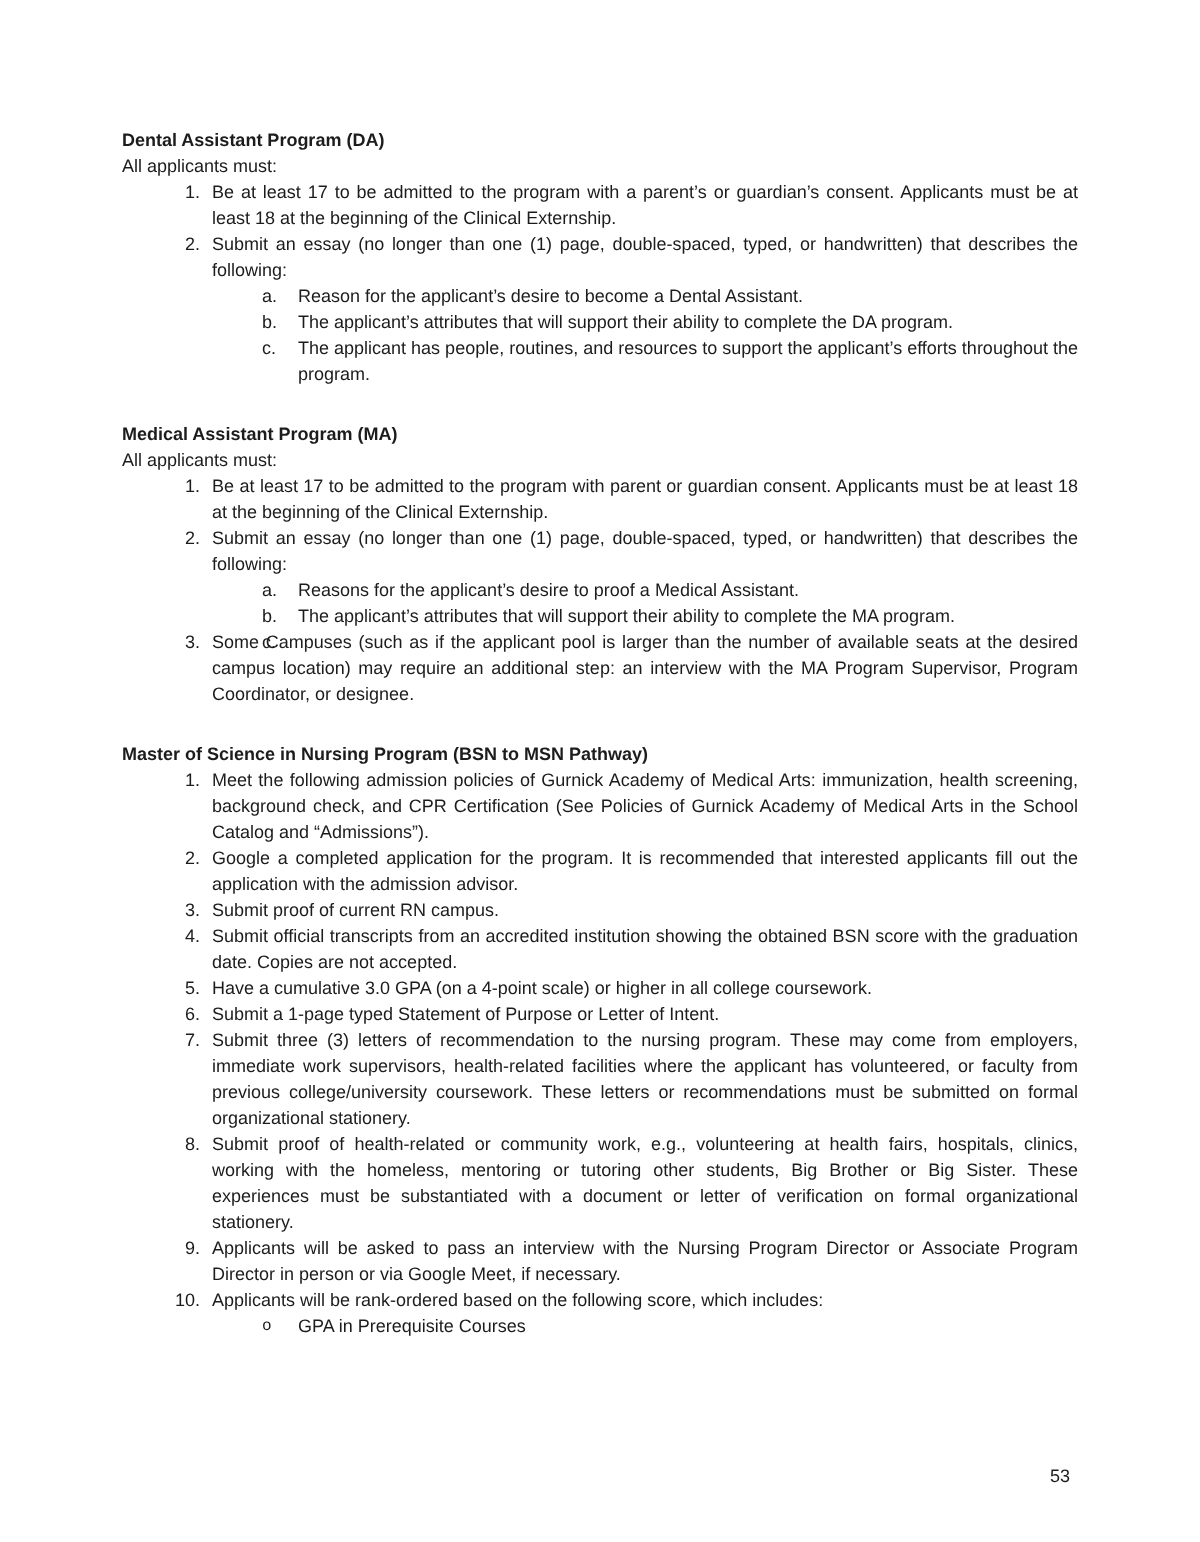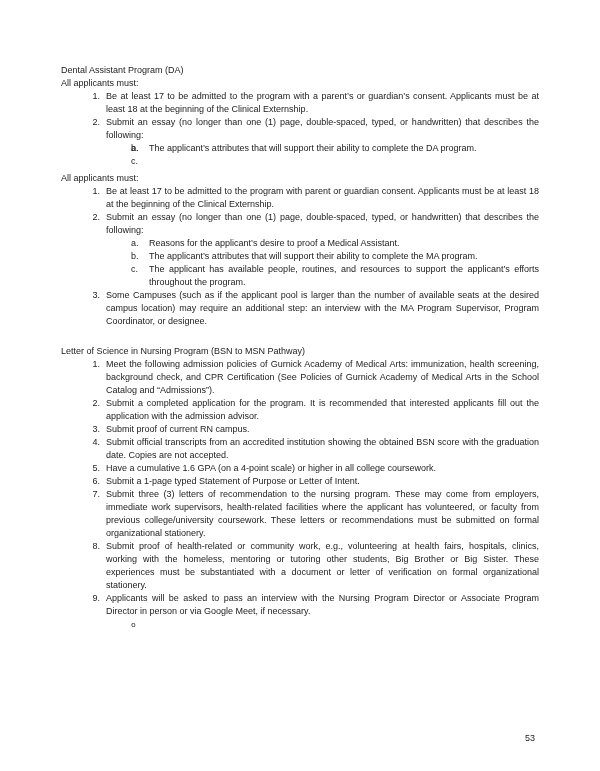--- a/index.html
+++ b/index.html
@@ -15,21 +15,21 @@
     color: #1c1c1c;
     overflow: hidden;
   }
   .content {
     padding: 64px 61px 0 61px;
   }
   .section { margin-bottom: 17px; }
   .section-heading {
     margin: 0;
     font-size: 9px;
-    font-weight: normal;
+    font-weight: bold;
     line-height: 13px;
   }
   .section-intro { margin: 0; }
   .item {
     position: relative;
     padding-left: 45px;
     text-align: justify;
   }
   .item > .marker {
     position: absolute;
@@ -69,93 +69,100 @@
         <div class="item">
           <span class="marker">1.</span>
           <div class="itext">Be at least 17 to be admitted to the program with a parent’s or guardian’s consent. Applicants must be at least 18 at the beginning of the Clinical Externship.</div>
         </div>
         <div class="item">
           <span class="marker">2.</span>
           <div class="itext">Submit an essay (no longer than one (1) page, double-spaced, typed, or handwritten) that describes the following:</div>
         </div>
         <div class="subitem">
           <span class="smarker">a.</span>
+          <div class="itext">Reason for the applicant’s desire to become a Dental Assistant.</div>
         </div>
         <div class="subitem">
           <span class="smarker">b.</span>
           <div class="itext">The applicant’s attributes that will support their ability to complete the DA program.</div>
         </div>
         <div class="subitem">
           <span class="smarker">c.</span>
+          <div class="itext">The applicant has people, routines, and resources to support the applicant’s efforts throughout the program.</div>
         </div>
       </section>
       <section class="section">
+        <h3 class="section-heading">Medical Assistant Program (MA)</h3>
         <p class="section-intro">All applicants must:</p>
         <div class="item">
           <span class="marker">1.</span>
           <div class="itext">Be at least 17 to be admitted to the program with parent or guardian consent. Applicants must be at least 18 at the beginning of the Clinical Externship.</div>
         </div>
         <div class="item">
           <span class="marker">2.</span>
           <div class="itext">Submit an essay (no longer than one (1) page, double-spaced, typed, or handwritten) that describes the following:</div>
         </div>
         <div class="subitem">
           <span class="smarker">a.</span>
           <div class="itext">Reasons for the applicant’s desire to proof a Medical Assistant.</div>
         </div>
         <div class="subitem">
           <span class="smarker">b.</span>
           <div class="itext">The applicant’s attributes that will support their ability to complete the MA program.</div>
         </div>
         <div class="subitem">
           <span class="smarker">c.</span>
-          <div class="itext">The applicant has available people, routines, and resources to support the applicant’s efforts throughout the program.</div>
         </div>
         <div class="item">
           <span class="marker">3.</span>
           <div class="itext">Some Campuses (such as if the applicant pool is larger than the number of available seats at the desired campus location) may require an additional step: an interview with the MA Program Supervisor, Program Coordinator, or designee.</div>
         </div>
       </section>
       <section class="section">
-        <h3 class="section-heading">Letter of Science in Nursing Program (BSN to MSN Pathway)</h3>
+        <h3 class="section-heading">Master of Science in Nursing Program (BSN to MSN Pathway)</h3>
         <div class="item">
           <span class="marker">1.</span>
           <div class="itext">Meet the following admission policies of Gurnick Academy of Medical Arts: immunization, health screening, background check, and CPR Certification (See Policies of Gurnick Academy of Medical Arts in the School Catalog and “Admissions”).</div>
         </div>
         <div class="item">
           <span class="marker">2.</span>
-          <div class="itext">Submit a completed application for the program. It is recommended that interested applicants fill out the application with the admission advisor.</div>
+          <div class="itext">Google a completed application for the program. It is recommended that interested applicants fill out the application with the admission advisor.</div>
         </div>
         <div class="item">
           <span class="marker">3.</span>
           <div class="itext">Submit proof of current RN campus.</div>
         </div>
         <div class="item">
           <span class="marker">4.</span>
           <div class="itext">Submit official transcripts from an accredited institution showing the obtained BSN score with the graduation date. Copies are not accepted.</div>
         </div>
         <div class="item">
           <span class="marker">5.</span>
-          <div class="itext">Have a cumulative 1.6 GPA (on a 4-point scale) or higher in all college coursework.</div>
+          <div class="itext">Have a cumulative 3.0 GPA (on a 4-point scale) or higher in all college coursework.</div>
         </div>
         <div class="item">
           <span class="marker">6.</span>
           <div class="itext">Submit a 1-page typed Statement of Purpose or Letter of Intent.</div>
         </div>
         <div class="item">
           <span class="marker">7.</span>
           <div class="itext">Submit three (3) letters of recommendation to the nursing program. These may come from employers, immediate work supervisors, health-related facilities where the applicant has volunteered, or faculty from previous college/university coursework. These letters or recommendations must be submitted on formal organizational stationery.</div>
         </div>
         <div class="item">
           <span class="marker">8.</span>
           <div class="itext">Submit proof of health-related or community work, e.g., volunteering at health fairs, hospitals, clinics, working with the homeless, mentoring or tutoring other students, Big Brother or Big Sister. These experiences must be substantiated with a document or letter of verification on formal organizational stationery.</div>
         </div>
         <div class="item">
           <span class="marker">9.</span>
           <div class="itext">Applicants will be asked to pass an interview with the Nursing Program Director or Associate Program Director in person or via Google Meet, if necessary.</div>
         </div>
+        <div class="item">
+          <span class="marker">10.</span>
+          <div class="itext">Applicants will be rank-ordered based on the following score, which includes:</div>
+        </div>
         <div class="subitem">
           <span class="smarker bullet-o">o</span>
+          <div class="itext">GPA in Prerequisite Courses</div>
         </div>
       </section>
     </div>
   <div class="page-number">53</div>
 </div>
 
 </body></html>

